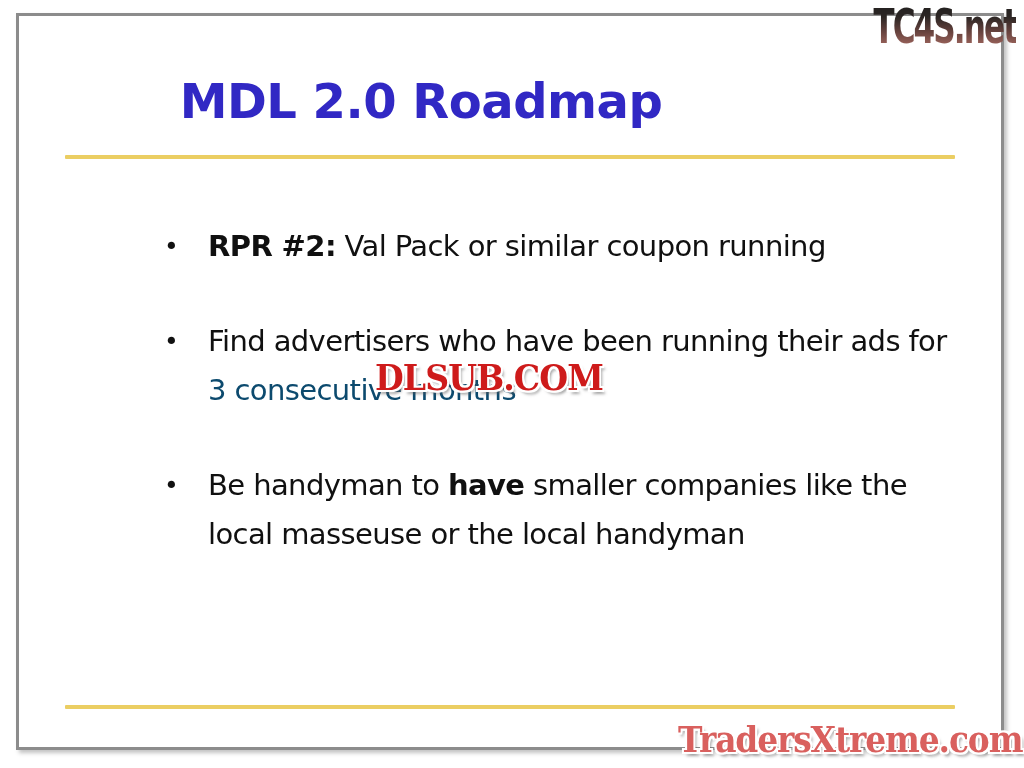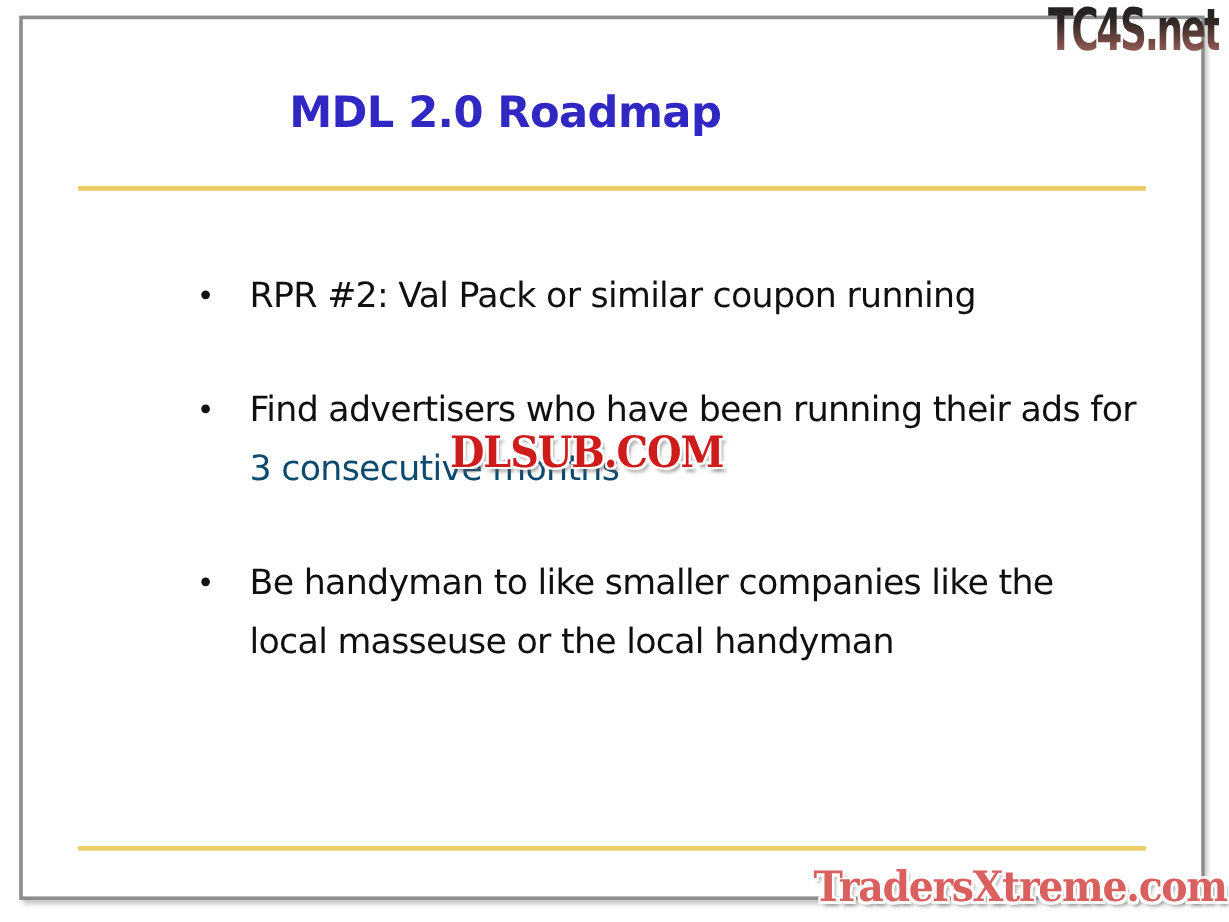--- a/index.html
+++ b/index.html
@@ -33,21 +33,21 @@
 
   
   #title {
     position: absolute;
     left: 0;
     top: 74px;
     width: 842px;
     text-align: center;
     font-family: "DejaVu Sans", sans-serif;
     font-weight: bold;
-    font-size: 36px;
+    font-size: 48px;
     letter-spacing: -0.5px;
     color: #3128C4;
     line-height: 1.15;
   }
 
   
   .rule {
     position: absolute;
     left: 65px;
     width: 890px;
@@ -87,21 +87,21 @@
 
   .bullet-text {
     flex: 1 1 auto;
     font-family: "DejaVu Sans", sans-serif;
     font-size: 29px;
     line-height: 49px;
     color: #101010;
     letter-spacing: -0.6px;
   }
 
-  .bullet-text .b   { font-weight: normal; }
+  .bullet-text .b   { font-weight: bold; }
   .bullet-text .blue{ color: #0c4a6e; }
 
   
   #wm-tc4s {
     position: absolute;
     right: 8px;
     top: -2px;
     font-family: "DejaVu Sans", sans-serif;
     font-weight: bold;
     font-size: 40px;
@@ -184,21 +184,21 @@
     <div class="bullet-row">
       <div class="bullet-dot">•</div>
       <div class="bullet-text">
         <span>Find advertisers who have been running their ads for </span><span class="blue">3 consecutive months</span>
       </div>
     </div>
 
     <div class="bullet-row">
       <div class="bullet-dot">•</div>
       <div class="bullet-text">
-        <span>Be handyman to </span><span class="b">like</span><span> smaller companies like the local masseuse or the local handyman</span>
+        <span>Be handyman to </span><span class="b">have</span><span> smaller companies like the local masseuse or the local handyman</span>
       </div>
     </div>
 
   </div>
 
   <div class="rule" id="rule-bottom"></div>
 
   <div id="wm-tc4s">TC4S.net</div>
 
   <div id="wm-dlsub">DLSUB.COM</div>

